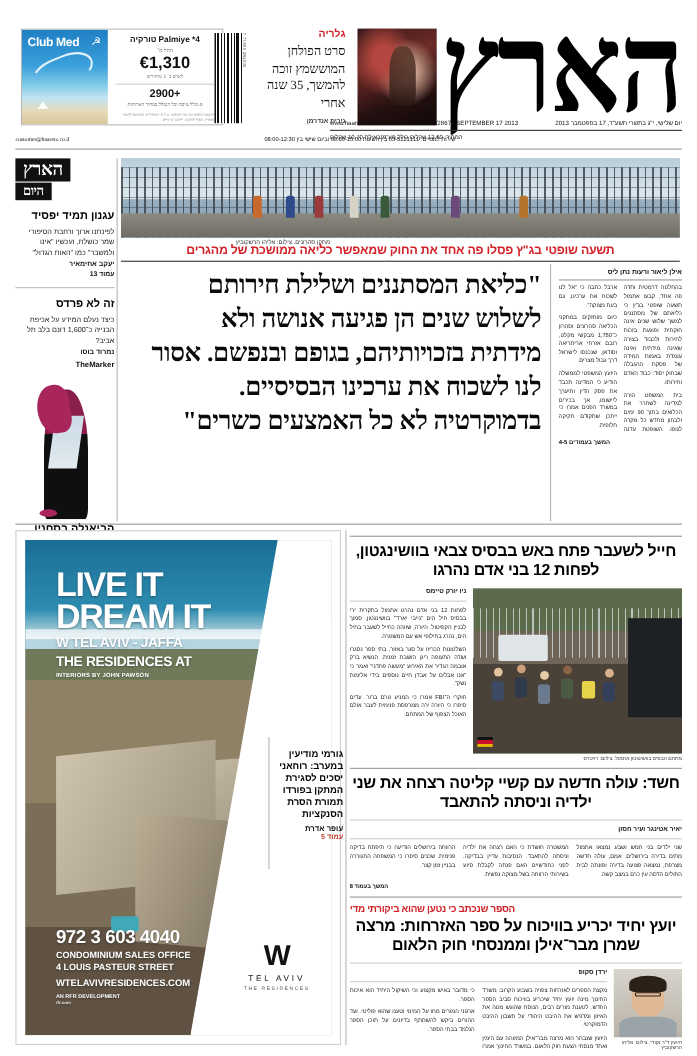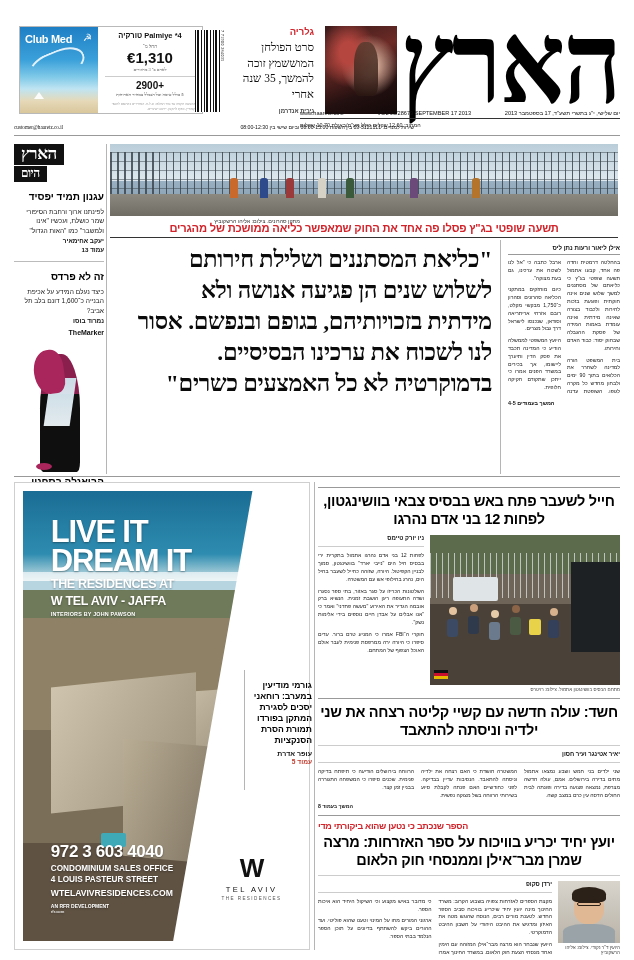--- a/index.html
+++ b/index.html
@@ -438,22 +438,22 @@
           <div class="wad-land"></div>
           <div class="wad-bldg3"></div>
           <div class="wad-bldg1"></div>
           <div class="wad-bldg2"></div>
           <div class="wad-pool"></div>
           <div class="wad-wedge"></div>
 
           <div class="wad-head">
             <div class="wad-h1">LIVE IT</div>
             <div class="wad-h1">DREAM IT</div>
+            <div class="wad-h2">W TEL AVIV - JAFFA</div>
             <div class="wad-h2">THE RESIDENCES AT</div>
-            <div class="wad-h2">W TEL AVIV - JAFFA</div>
             <div class="wad-h3">INTERIORS BY JOHN PAWSON</div>
           </div>
 
           <div class="wad-foot">
             <div class="wad-phone">972 3 603 4040</div>
             <div class="wad-addr">CONDOMINIUM SALES OFFICE</div>
             <div class="wad-addr">4 LOUIS PASTEUR STREET</div>
             <div class="wad-url">WTELAVIVRESIDENCES.COM</div>
             <div class="wad-dev">AN RFR DEVELOPMENT</div>
             <div class="wad-rfr">rfr.com</div>

